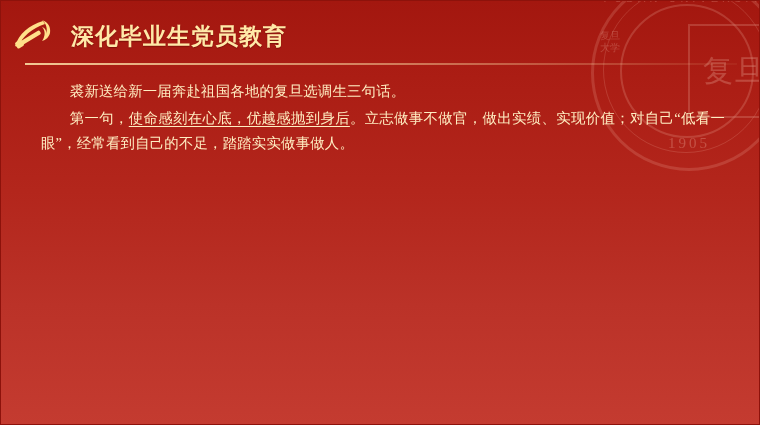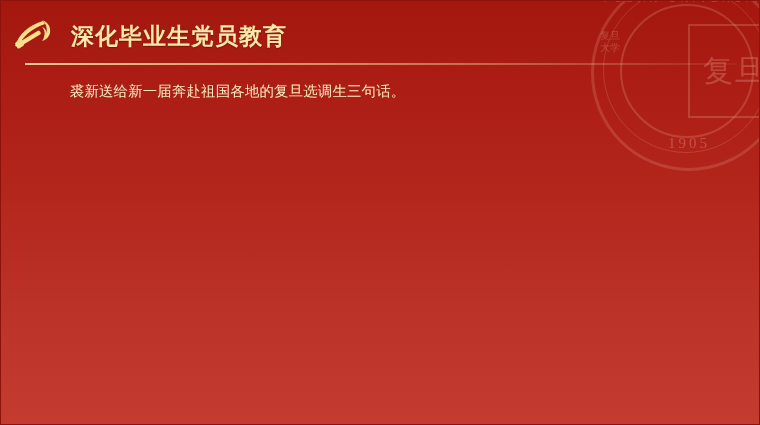--- a/index.html
+++ b/index.html
@@ -174,15 +174,16 @@
           <rect x="5.5" y="27" width="7.5" height="7" rx="1.6" transform="rotate(-31 5.5 27)"></rect>
         </g>
       </svg>
     </div>
     <div class="header-title">深化毕业生党员教育</div>
     <div class="title-rule"></div>
   </div>
 
   <div class="body-copy">
     <p class="para"><span>裘新送给新一届奔赴祖国各地的复旦选调生三句话。</span></p>
+    <p class="para"><span>第一句，</span><span class="em-underline">使命感刻在心底，优越感抛到身后</span><span>。立志做事不做官，做出实绩、实现价值；对自己“低看一眼”，经常看到自己的不足，踏踏实实做事做人。</span></p>
   </div>
 
 </div>
 
 </body></html>

